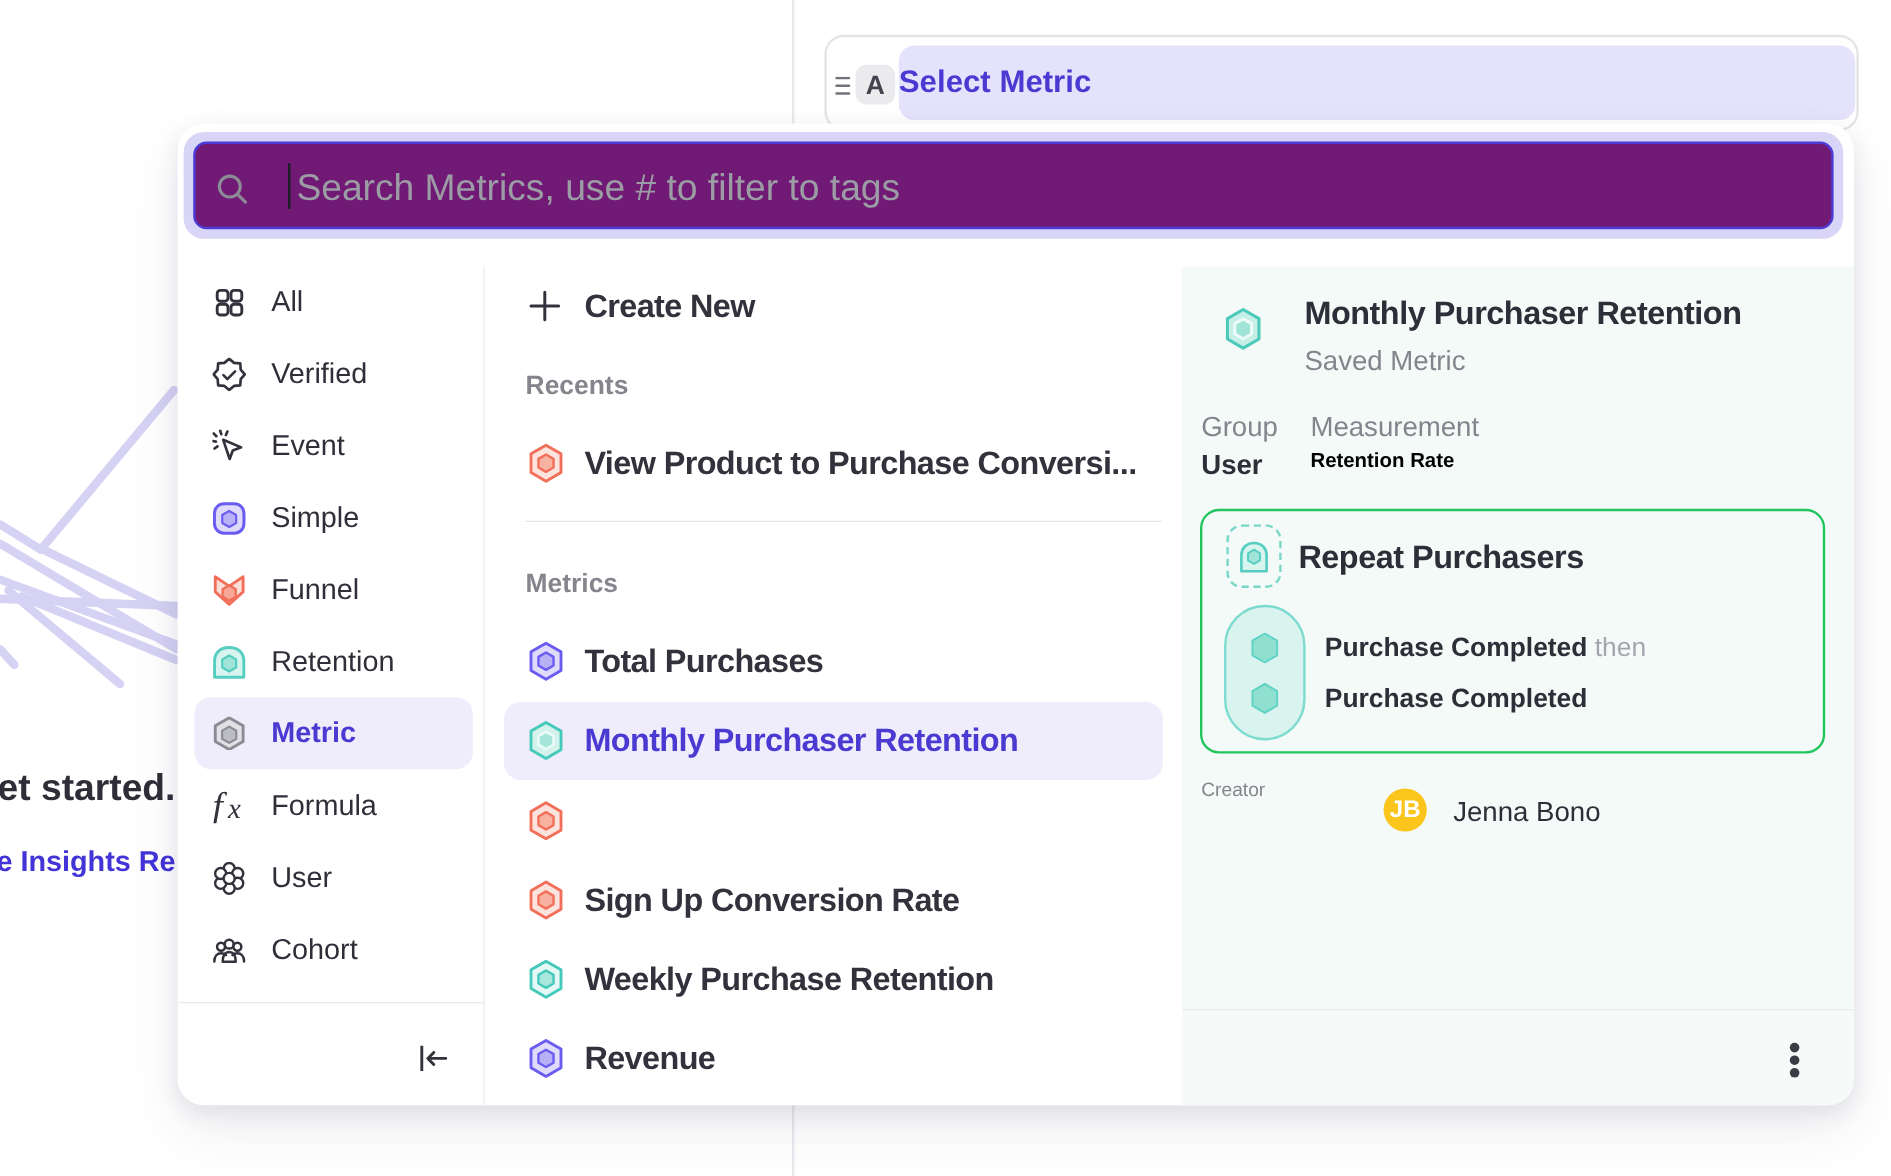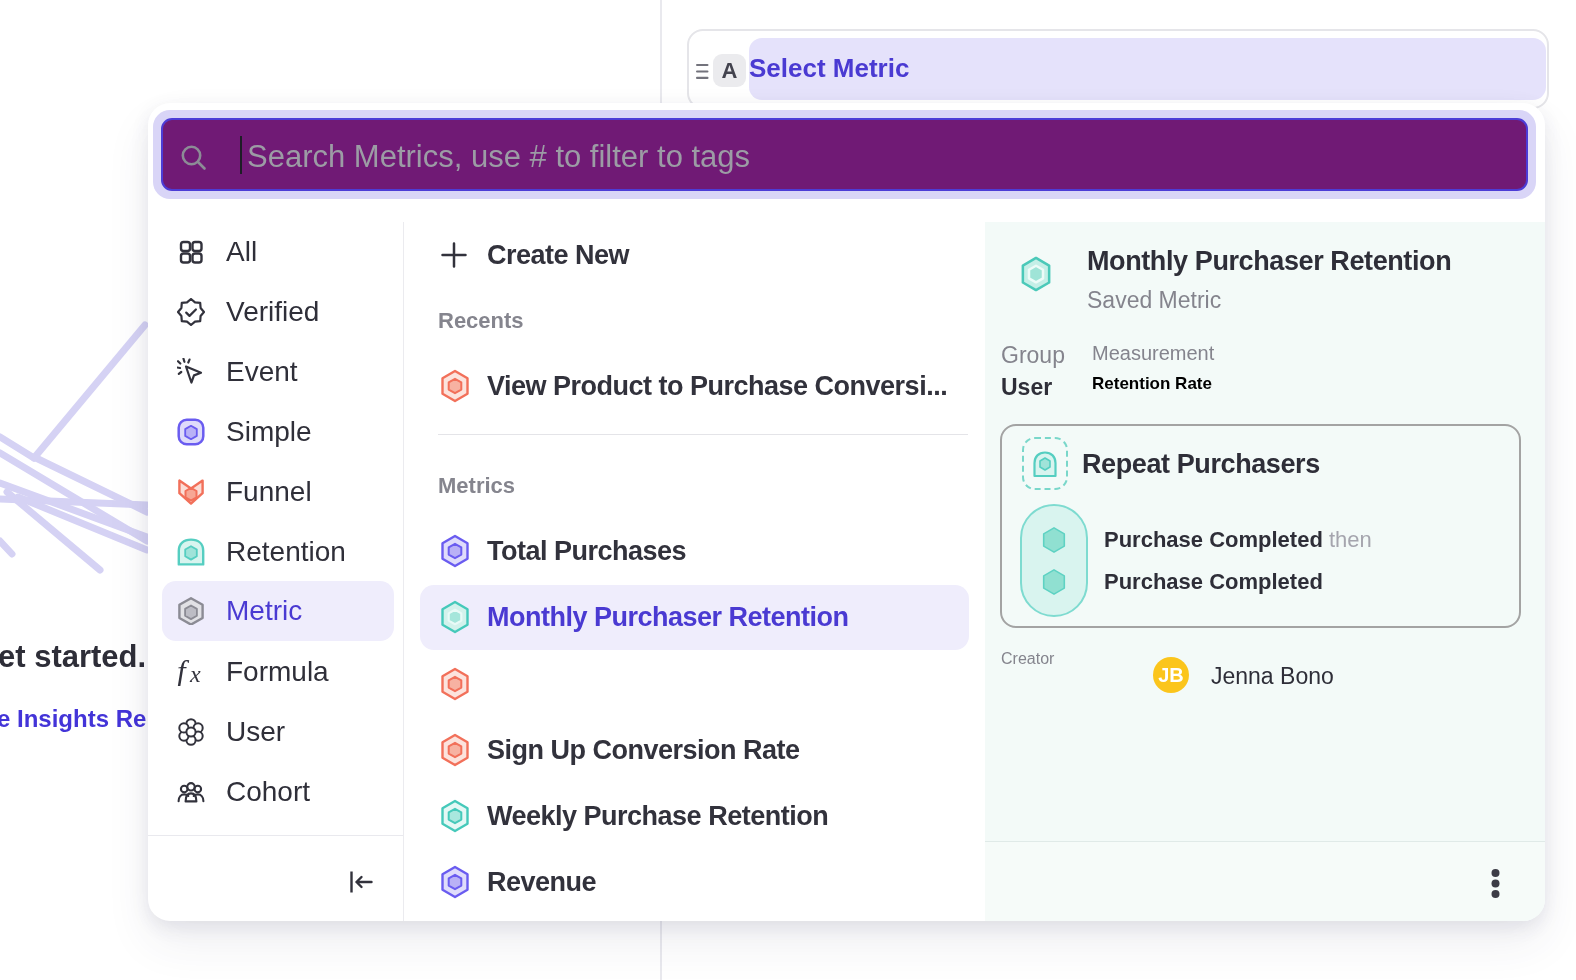--- a/index.html
+++ b/index.html
@@ -24,38 +24,38 @@
 #ring { position:absolute; left:5px; top:7px; width:1383px; height:89px; border-radius:17px; background:#d9d5f7; }
 #sinput { position:absolute; left:8px; top:8px; right:8px; bottom:8px; background:#701a75;
   border:2px solid #4c3cd6; border-radius:11px; display:flex; align-items:center; }
 #sinput .ph { font-size:31px; color:#9c9ca5; white-space:nowrap; position:relative; top:2px; }
 #caret { width:2px; height:38px; background:#1d1d26; margin:0 5px 0 31px; }
 
 #leftcol { position:absolute; left:0; top:119px; width:255px; height:699px; }
 #coldiv { position:absolute; left:255px; top:119px; width:1px; height:699px; background:#ebebef; }
 .lrow { position:absolute; left:14px; width:232px; height:60px; display:flex; align-items:center; }
 .lrow .ic { width:28px; height:28px; margin-left:15px; flex:none; }
-.lrow .lb { margin-left:21px; font-size:28px; color:#2f2f39; }
+.lrow .lb { margin-left:21px; font-size:24px; color:#2f2f39; }
 .lrow.sel { background:#efedfc; border-radius:14px; }
-.lrow.sel .lb { color:#4a3ad2; font-weight:normal; }
+.lrow.sel .lb { color:#4a3ad2; font-weight:bold; }
 #lfoot { position:absolute; left:0; top:613px; width:255px; height:86px; border-top:1px solid #e9e9ee; }
 #collapse { position:absolute; left:200px; top:33px; }
 
 #midcol { position:absolute; left:256px; top:119px; width:581px; height:699px; }
 .mhdr { position:absolute; left:34px; font-size:22px; font-weight:bold; color:#85858e; }
 .mrow { position:absolute; left:36px; display:flex; align-items:center;text-align:center; }
 .mrow .tx { margin-left:17px; font-size:27px; letter-spacing:-0.5px; font-weight:bold; color:#32323c; white-space:nowrap; }
 #mhl { position:absolute; left:16px; top:363px; width:549px; height:65px; border-radius:14px; background:#efedfc; }
 #mdivider { position:absolute; left:34px; top:212px; width:530px; height:1px; background:#e4e4e8; }
 
 #rightcol { position:absolute; left:837px; top:119px; width:560px; height:699px; background:#f3faf8;
   border-bottom-right-radius:22px; }
 .grey { color:#84848d; }
 #rfoot { position:absolute; left:0; top:619px; width:560px; height:80px; border-top:1px solid #e0eae8; background:#f6fbf9; border-bottom-right-radius:22px; }
-#rcard { position:absolute; left:15px; top:202px; width:521px; height:204px; border:2px solid #a3a3a3; border-radius:16px;padding-left:16px; }
+#rcard { position:absolute; left:15px; top:202px; width:521px; height:204px; border:2px solid #22c55e; border-radius:16px;padding-left:16px; }
 #dashbox { position:absolute; left:20px; top:11px; width:46px; height:53px; border:2px dashed #79d7ca; border-radius:13px;
   display:flex; align-items:center; justify-content:center; }
 #capsule { position:absolute; left:18px; top:78px; width:68px; height:113px; border:2px solid #7edbd0; border-radius:34px; background:#d9f4ef; }
 #jb { position:absolute; left:168px; top:435px; width:36px; height:36px; border-radius:50%; background:#fbc51c;
   color:#fff; font-size:20px; font-weight:bold; text-align:center; line-height:36px; }
 .rline { position:absolute; white-space:nowrap; }
 </style>
 </head>
 <body>
 <div id="vline"></div>
@@ -249,21 +249,21 @@
     </div>
   </div>
   <div id="rightcol">
     <svg style="position:absolute;left:34px;top:34px" width="34" height="37" viewBox="0 0 32 38" fill="none">
       <path d="M16 2 L29.5 9.8 L29.5 27.2 L16 35 L2.5 27.2 L2.5 9.8 Z" fill="#c5efe7" stroke="#4bc9b9" stroke-width="2.6" stroke-linejoin="round"></path>
       <path d="M16 10 L23.2 14.1 L23.2 22.9 L16 27 L8.8 22.9 L8.8 14.1 Z" fill="#9fe4d7" stroke="#edfbf8" stroke-width="2.6" stroke-linejoin="round"></path>
     </svg>
     <div class="rline" style="left:102px;top:24px;font-size:27px;letter-spacing:-0.4px;font-weight:bold;color:#2e2e38">Monthly Purchaser Retention</div>
     <div class="rline grey" style="left:102px;top:65px;font-size:23px">Saved Metric</div>
     <div class="rline grey" style="left:16px;top:120px;font-size:23px">Group</div>
-    <div class="rline grey" style="left:107px;top:120px;font-size:20px">Measurement</div>
+    <div class="rline grey" style="left:107px;top:120px;font-size:23px">Measurement</div>
     <div class="rline" style="left:16px;top:152px;font-size:23px;font-weight:bold;color:#2e2e38">User</div>
     <div class="rline" style="left:107px;top:152px;font-size:17px;font-weight:bold;color:#000000">Retention Rate</div>
     <div id="rcard">
       <div id="dashbox">
         <svg width="26" height="28" viewBox="0 0 26 28" fill="none">
           <path d="M2.5 26 L2.5 13 C2.5 6.7 6.7 2.5 13 2.5 C19.3 2.5 23.5 6.7 23.5 13 L23.5 26 Z" fill="#d8f4ef" stroke="#55cec1" stroke-width="2.2" stroke-linejoin="round"></path>
           <path d="M13 8 L18 11 L18 17 L13 20 L8 17 L8 11 Z" fill="#9fe3d9" stroke="#55cec1" stroke-width="1.6" stroke-linejoin="round"></path>
         </svg>
       </div>
       <div class="rline" style="left:80px;top:23px;font-size:27px;letter-spacing:-0.4px;font-weight:bold;color:#2e2e38">Repeat Purchasers</div>

